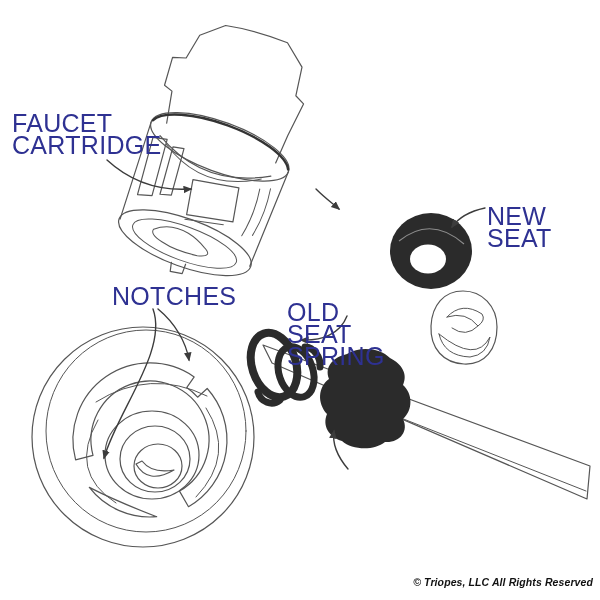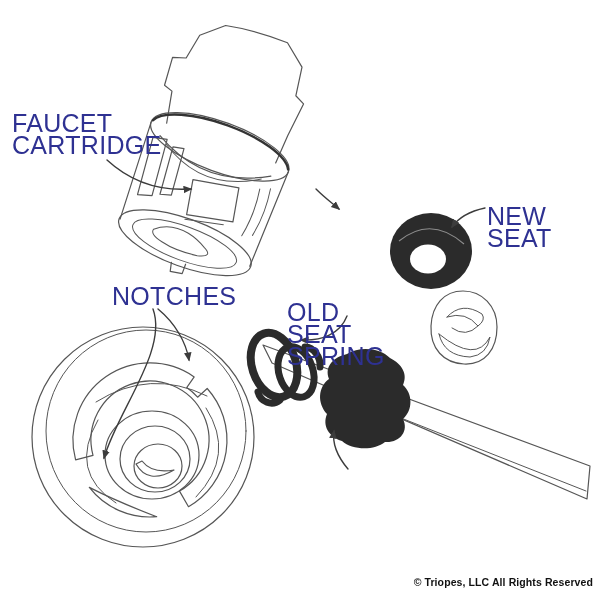--- a/index.html
+++ b/index.html
@@ -5,21 +5,21 @@
   :root{
     --label:#2e3192; --line:#565656; --arrow:#3c3c3c; --ink:#2b2b2b; --bg:#ffffff; --copyright:#111111;
   }
   html,body{margin:0;padding:0;}
   body{width:600px;height:600px;background:var(--bg);position:relative;overflow:hidden;
        font-family:"Liberation Sans",sans-serif;}
   #stage{position:absolute;inset:0;width:600px;height:600px;}
   svg{position:absolute;left:0;top:0;}
   .label{position:absolute;font-size:25px;line-height:22px;letter-spacing:.3px;
          color:var(--label);white-space:normal;}
-  .copyright{position:absolute;font-size:10.5px;line-height:13px;font-weight:700;
+  .copyright{position:absolute;font-size:10.5px;line-height:13px;font-style:italic;font-weight:700;
              color:var(--copyright);right:7px;top:576px;letter-spacing:.1px;}
   .ln{stroke:var(--line);fill:none;stroke-width:1.2;stroke-linecap:round;stroke-linejoin:round;}
   .ln-thin{stroke:var(--line);fill:none;stroke-width:1;stroke-linecap:round;}
   .ln-dark{stroke:#333333;fill:none;stroke-width:2.4;stroke-linecap:round;}
   .arrow{stroke:var(--arrow);fill:none;stroke-width:1.4;stroke-linecap:round;}
   .ah{fill:var(--arrow);}
   .ink{fill:var(--ink);stroke:none;}
   .coil{stroke:var(--ink);fill:none;stroke-linecap:round;}
   .whitefill{fill:#ffffff;}
   .hl{stroke:#8d8d8d;fill:none;stroke-width:1.1;}

